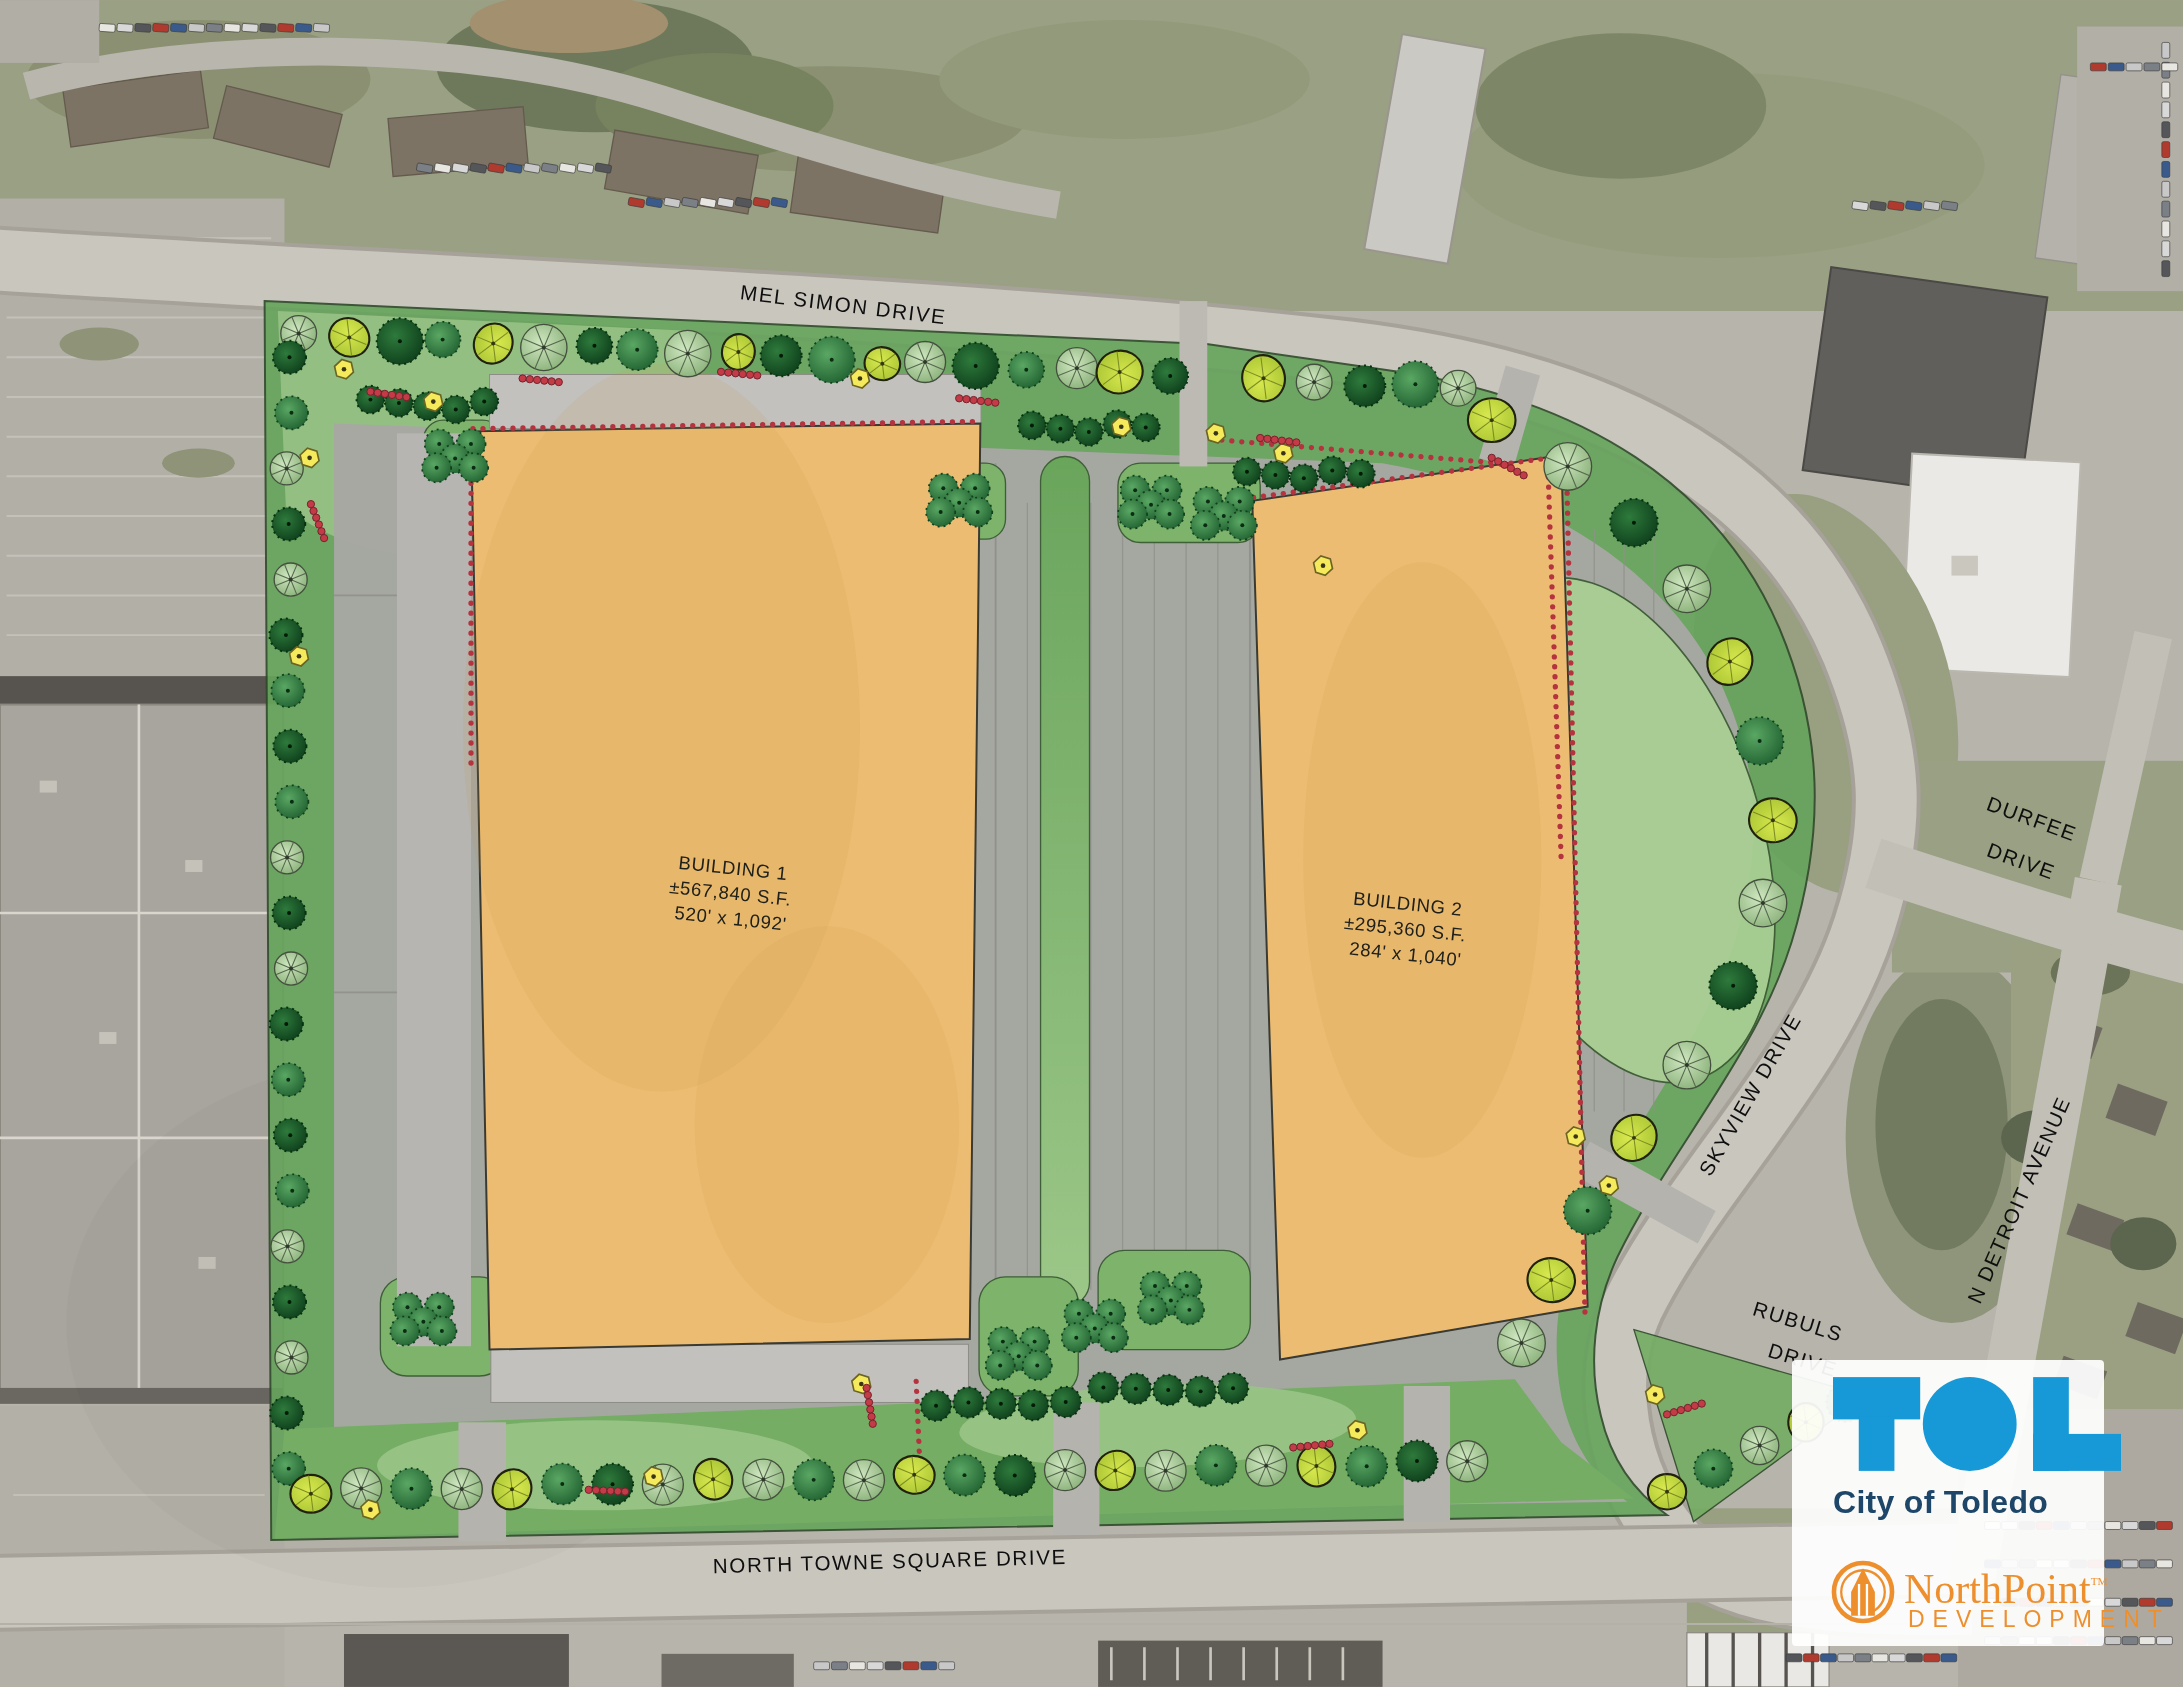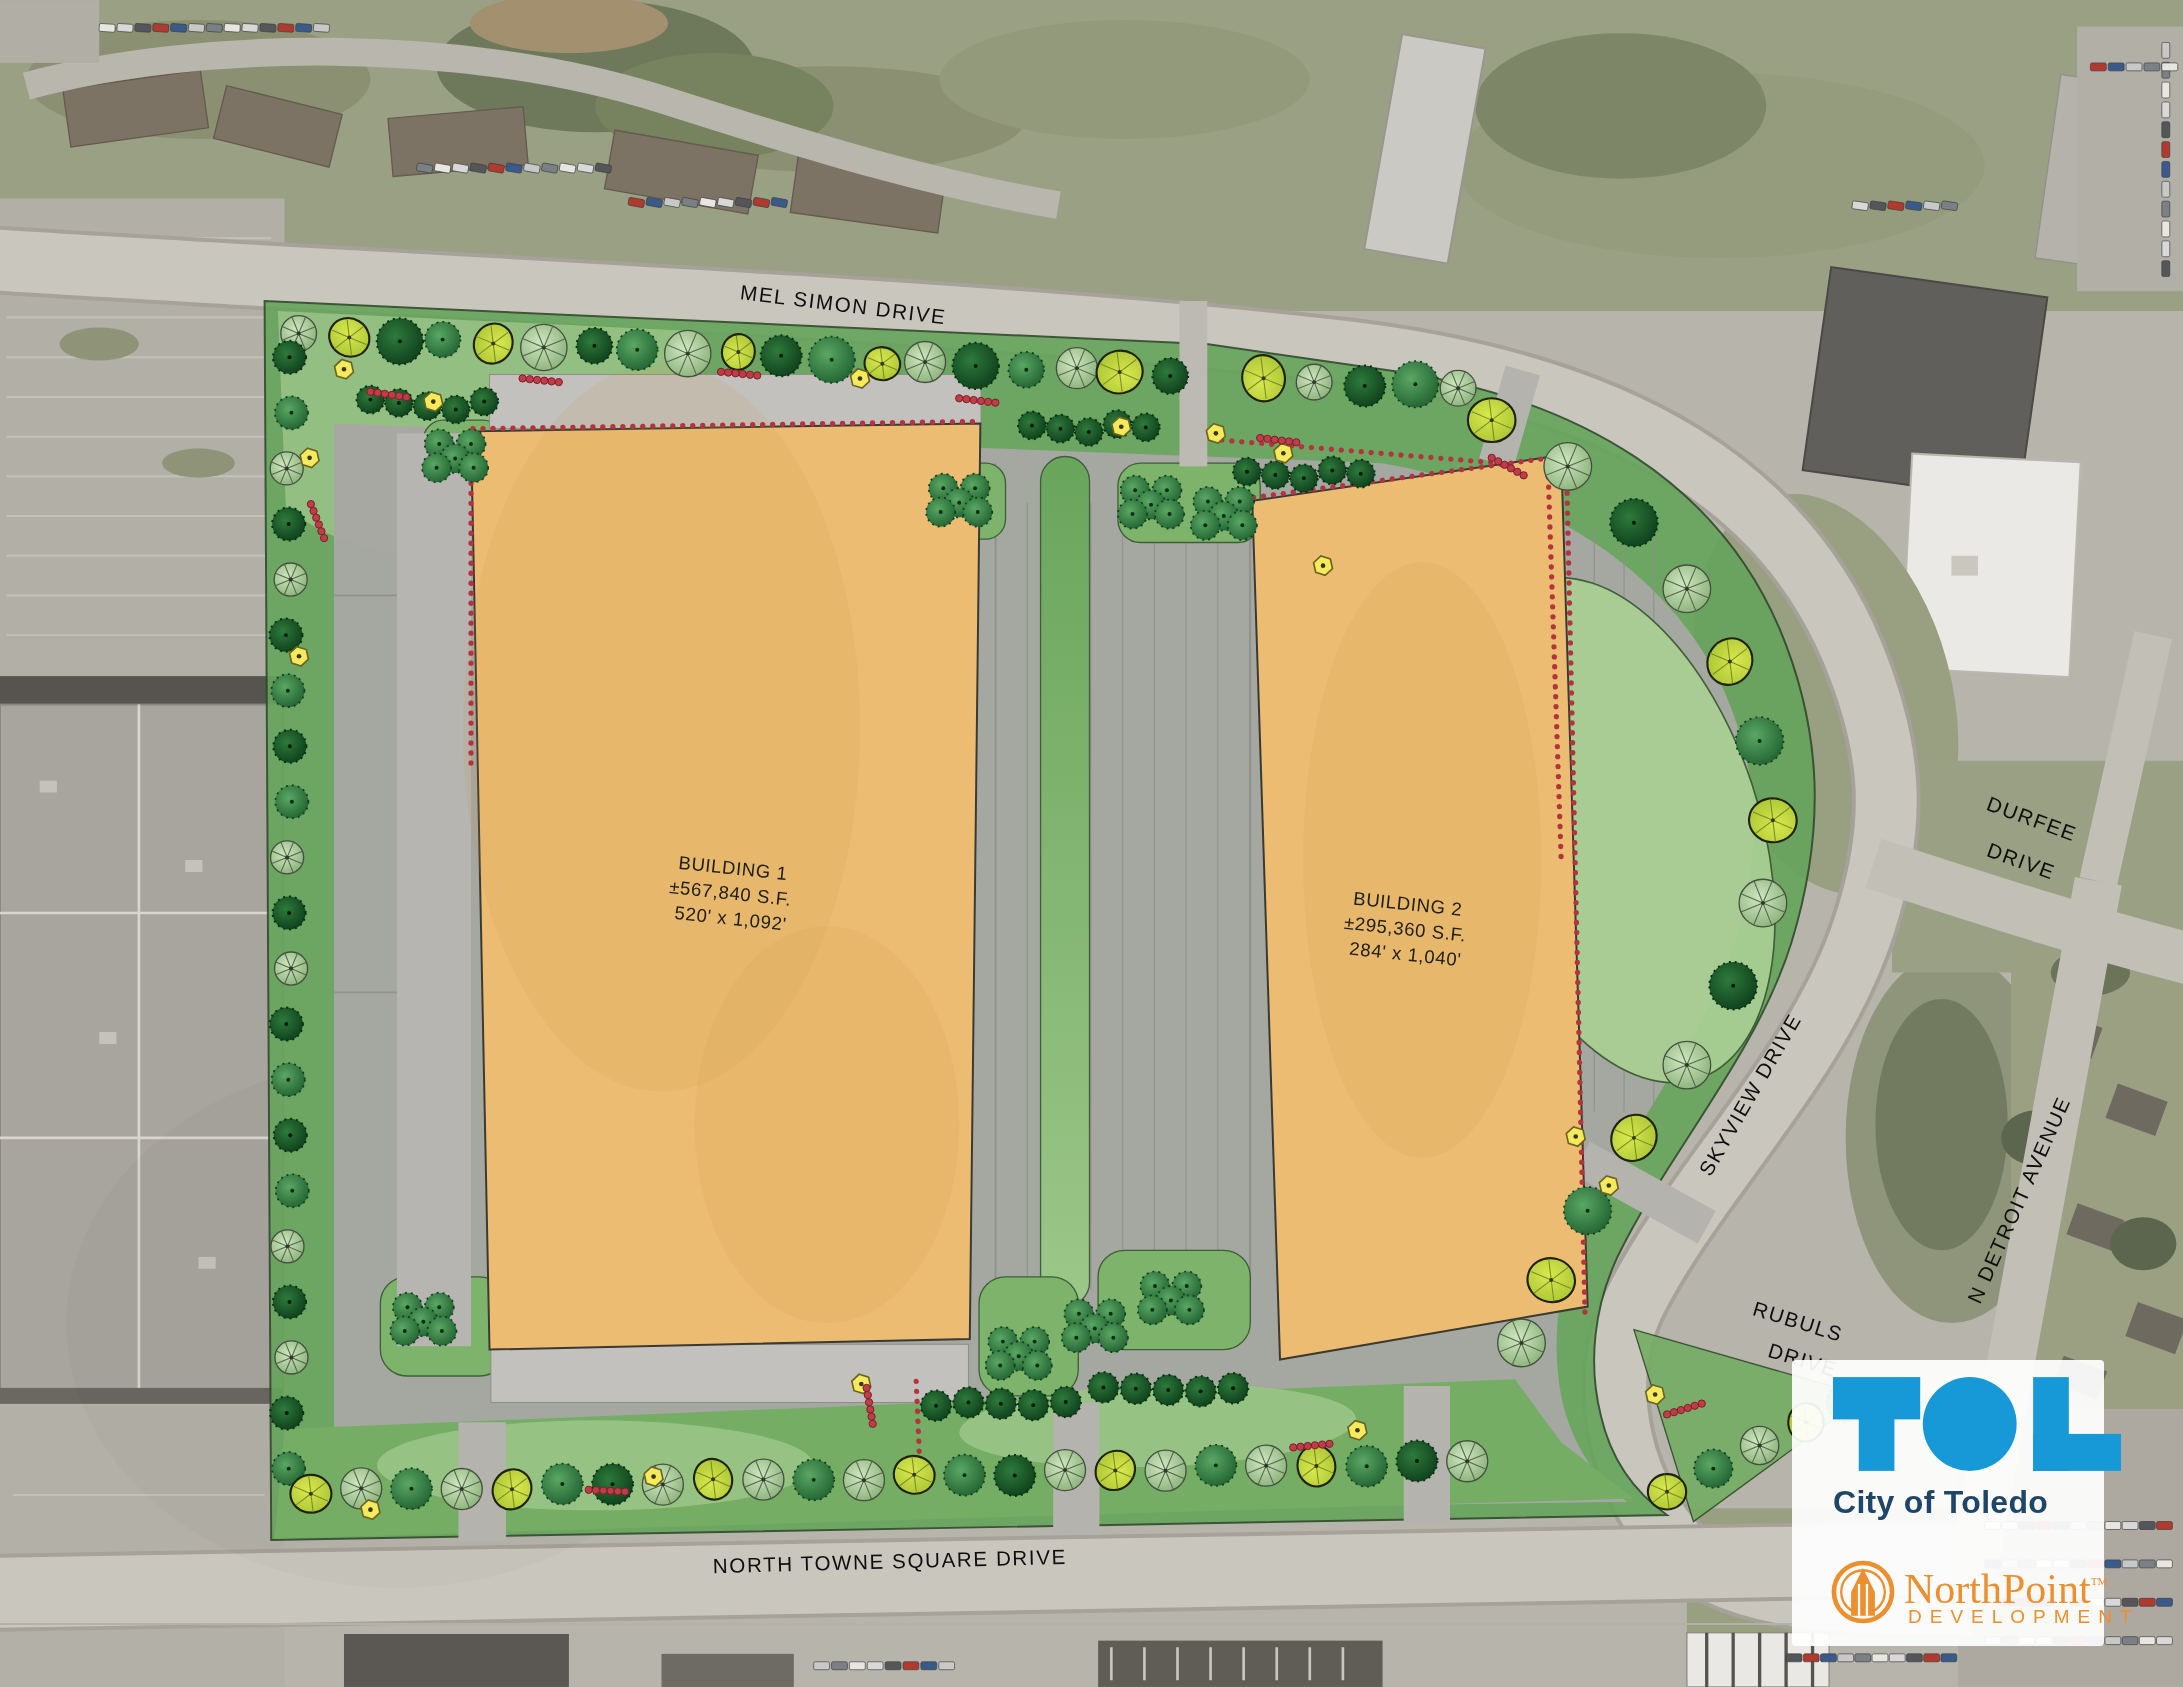--- a/index.html
+++ b/index.html
@@ -13,21 +13,21 @@
   #logoCard{position:absolute;left:1792px;top:1360px;width:312px;height:286px;
             background:rgba(255,255,255,0.93);border-radius:4px;}
   #tolLogo{position:absolute;left:41px;top:17px;}
   #cityName{position:absolute;left:41px;top:124px;font-size:32px;font-weight:bold;
             letter-spacing:0.3px;}
   #npBlock{position:absolute;left:38px;top:198px;width:311px;height:79px;}
   #npIcon{position:absolute;left:0;top:1.3px;}
   #npName{position:absolute;left:74px;top:-5.3px;font-family:"Liberation Serif",serif;
           font-size:42px;}
   #npTm{font-size:11.2px;vertical-align:18.5px;letter-spacing:0;}
-  #npSub{position:absolute;left:78px;top:48px;font-size:19px;letter-spacing:8px;}
+  #npSub{position:absolute;left:78px;top:48px;font-size:23px;letter-spacing:8px;}
 </style>
 </head>
 <body>
 
 <div id="scene">
 <svg id="planSvg" width="2183" height="1687" viewBox="0 0 3300 2550" xmlns="http://www.w3.org/2000/svg">
   <defs>
     <radialGradient id="gDark" cx="40%" cy="38%" r="70%">
       <stop offset="0%" stop-color="#2e7a3c"></stop>
           <stop offset="100%" stop-color="#0d3d1a"></stop>

